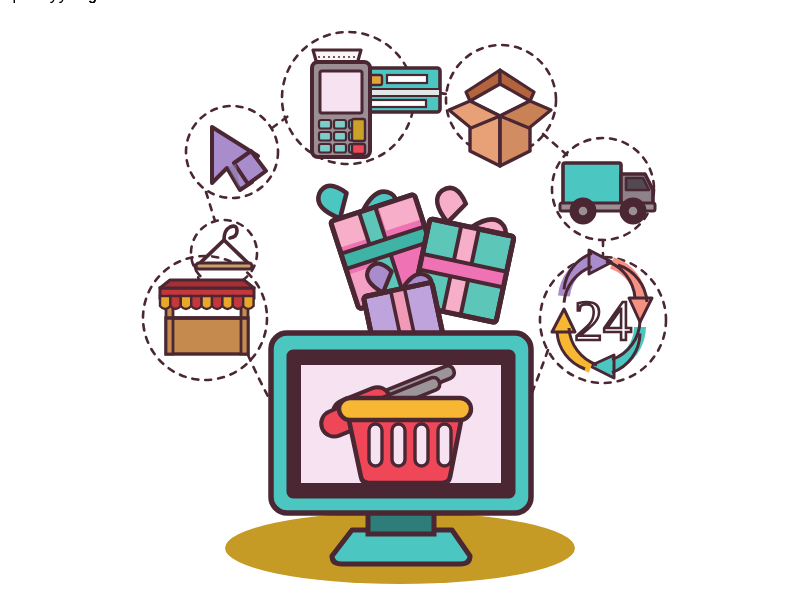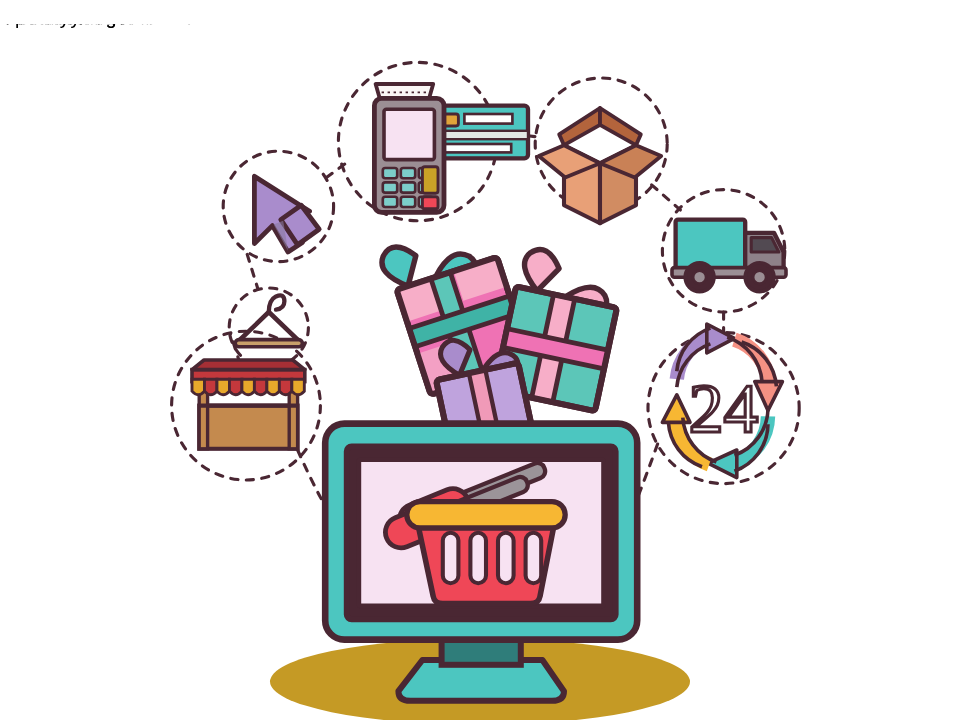--- a/index.html
+++ b/index.html
@@ -1,20 +1,20 @@
 <!DOCTYPE html>
 <html><head>
 <meta charset="utf-8">
 <style>
   html,body{margin:0;padding:0;background:#ffffff;}
   body{
     width:800px;height:600px;overflow:hidden;
     font-family:"Liberation Sans", sans-serif;
   }
-  #stage{position:relative;width:800px;height:432px;background:#ffffff;margin-top:20px;}
+  #stage{position:relative;width:800px;height:432px;background:#ffffff;}
   #stage svg{display:block;width:800px;height:600px;}
   .hidden-label{position:absolute;width:1px;height:1px;overflow:hidden;clip:rect(0 0 0 0);white-space:nowrap;}
 </style>
 </head>
 <body>
 
 <div id="stage">
 
   <span class="hidden-label">Online Shopping E-commerce Concept Illustration</span>
 

